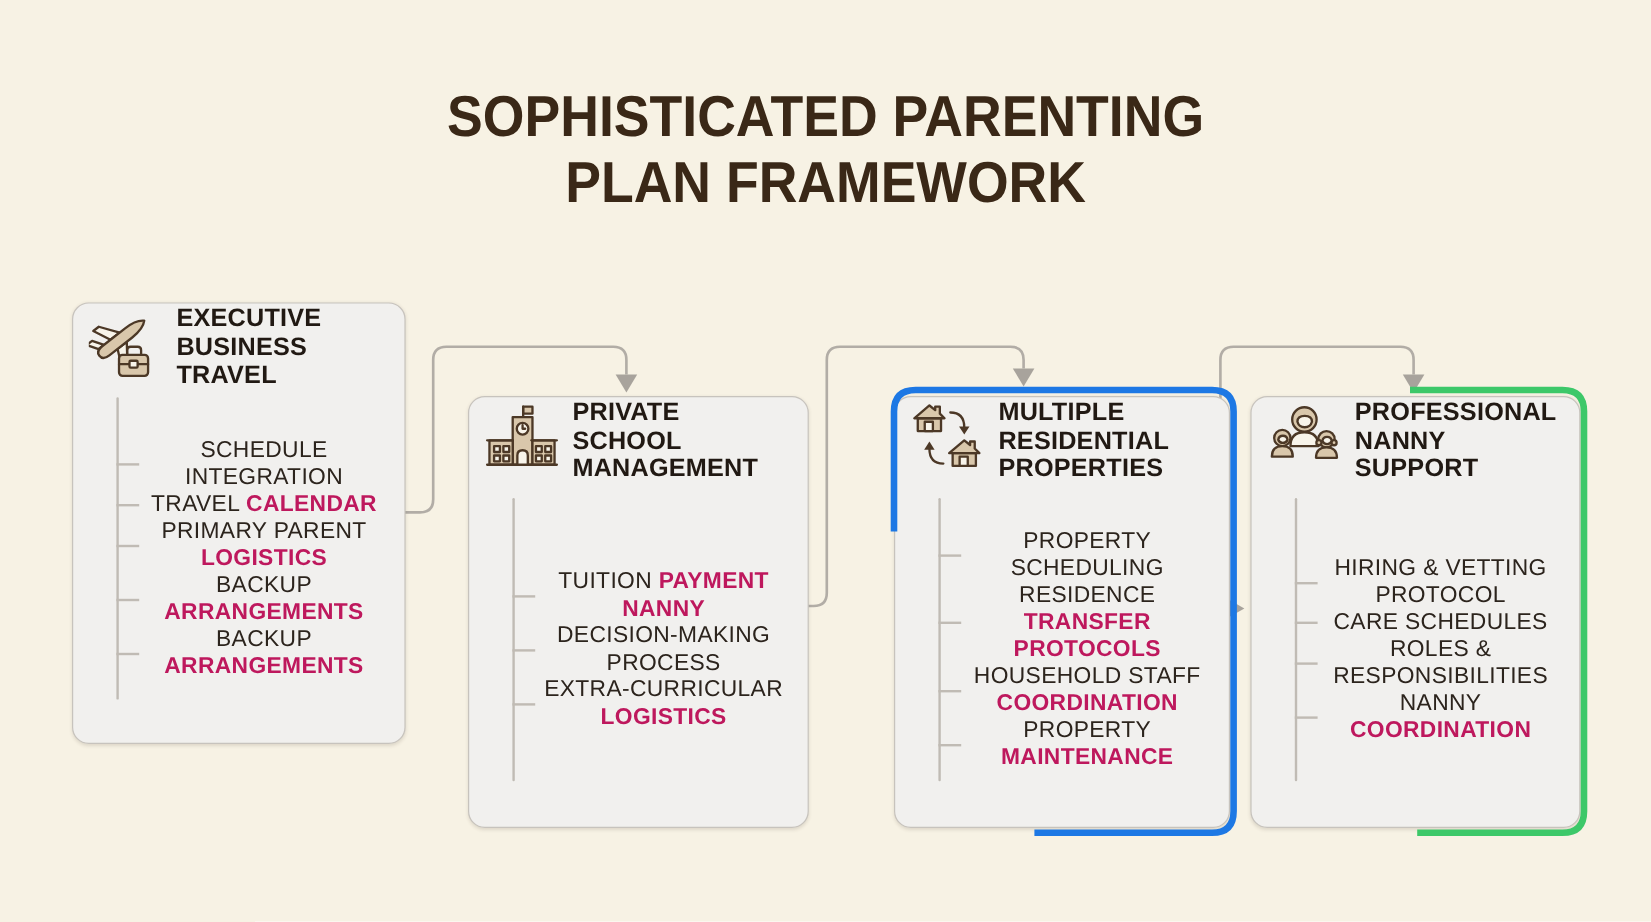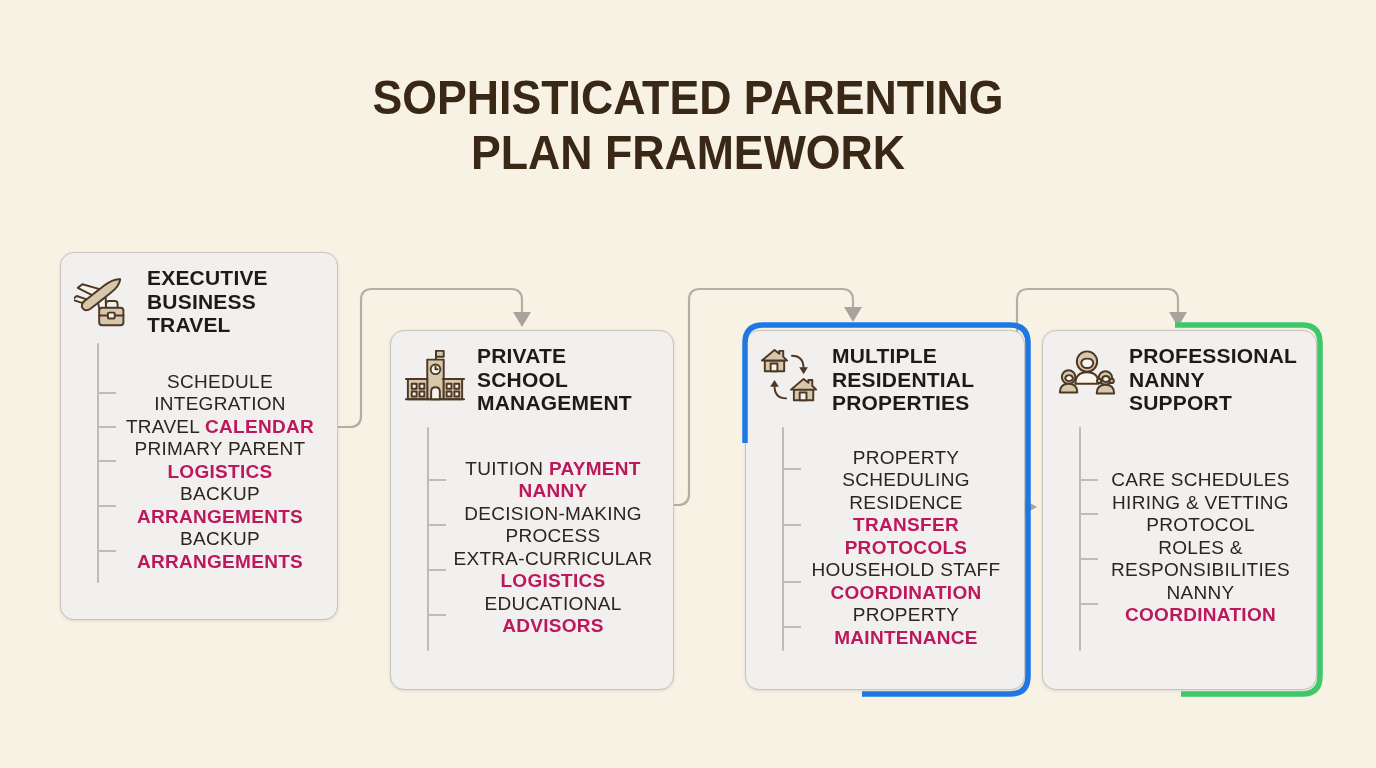--- a/index.html
+++ b/index.html
@@ -14,21 +14,21 @@
 
   .connectors{position:absolute;left:0;top:0;z-index:1;}
 
   .card{
     position:absolute;z-index:2;background:#f1f0ee;border:1.5px solid #c7c3bd;
     border-radius:14px;box-shadow:0 1px 3px rgba(70,60,45,.14);
     display:flex;flex-direction:column;
   }
   .accent-frame{position:absolute;left:-20px;top:-20px;z-index:3;overflow:visible;pointer-events:none;}
 
-  .card-header{display:flex;gap:11px;padding:12px 8px 0 13px;align-items:flex-start;}
+  .card-header{display:flex;gap:11px;padding:0 8px 0 13px;align-items:flex-start;}
   .icon{width:62px;height:62px;flex:0 0 auto;margin-top:4px;}
   .card-title{
     font-size:21px;line-height:23.5px;font-weight:700;color:#211913;
     white-space:pre-line;letter-spacing:.2px;margin-top:1px;
   }
 
   .items{
     flex:1;position:relative;display:flex;flex-direction:column;justify-content:center;
     padding-left:56px;padding-right:10px;margin:10px 6px 18px 2px;
   }
@@ -126,21 +126,20 @@
         </g>
       </svg>
       <div class="card-title">PRIVATE
 SCHOOL
 MANAGEMENT</div>
     </div>
     <div class="items">
         <div class="item"><span>TUITION </span><span class="b">PAYMENT</span><br><span class="b">NANNY</span></div>
         <div class="item"><span>DECISION-MAKING</span><br><span>PROCESS</span></div>
         <div class="item"><span>EXTRA-CURRICULAR</span><br><span class="b">LOGISTICS</span></div>
-        <div class="item"><span>EDUCATIONAL</span><br><span class="b">ADVISORS</span></div>
       </div>
   </div>
 
   <div class="card" data-card="2" style="left:708px;top:330px;width:278px;height:358px;margin-left:37px;">
     <svg class="accent-frame" width="318" height="398">
       <path d="M19 132 L19 32 Q19 14 37 14 L284 14 Q302 14 302 32 L302 365 Q302 383 284 383 L136 383" fill="none" stroke-width="5.5" stroke="#1d78e4"></path>
     </svg>
     <div class="card-header">
       <svg class="icon ic" viewBox="0 0 64 64">
         <g>
@@ -186,20 +185,20 @@
         <circle class="fill-beige" cx="44.5" cy="35" r="2.2"></circle>
         <circle class="fill-beige" cx="57.5" cy="35" r="2.2"></circle>
         <path class="fill-paper" d="M47.5 33.5 a4.3 4.3 0 0 0 8 0 q-0.5 -3.5 -4 -3.5 q-3.5 0 -4 3.5 Z"></path>
         <path class="fill-beige" d="M42 48 q0 -9 9 -9 q9 0 9 9 Z"></path>
       </svg>
       <div class="card-title">PROFESSIONAL
 NANNY
 SUPPORT</div>
     </div>
     <div class="items">
+        <div class="item"><span>HIRING &amp; VETTING</span><br><span>PROTOCOL</span></div>
         <div class="item"><span>CARE SCHEDULES</span></div>
-        <div class="item"><span>HIRING &amp; VETTING</span><br><span>PROTOCOL</span></div>
         <div class="item"><span>ROLES &amp;</span><br><span>RESPONSIBILITIES</span></div>
         <div class="item"><span>NANNY</span><br><span class="b">COORDINATION</span></div>
       </div>
   </div>
 
 </div>
 
 </body></html>

